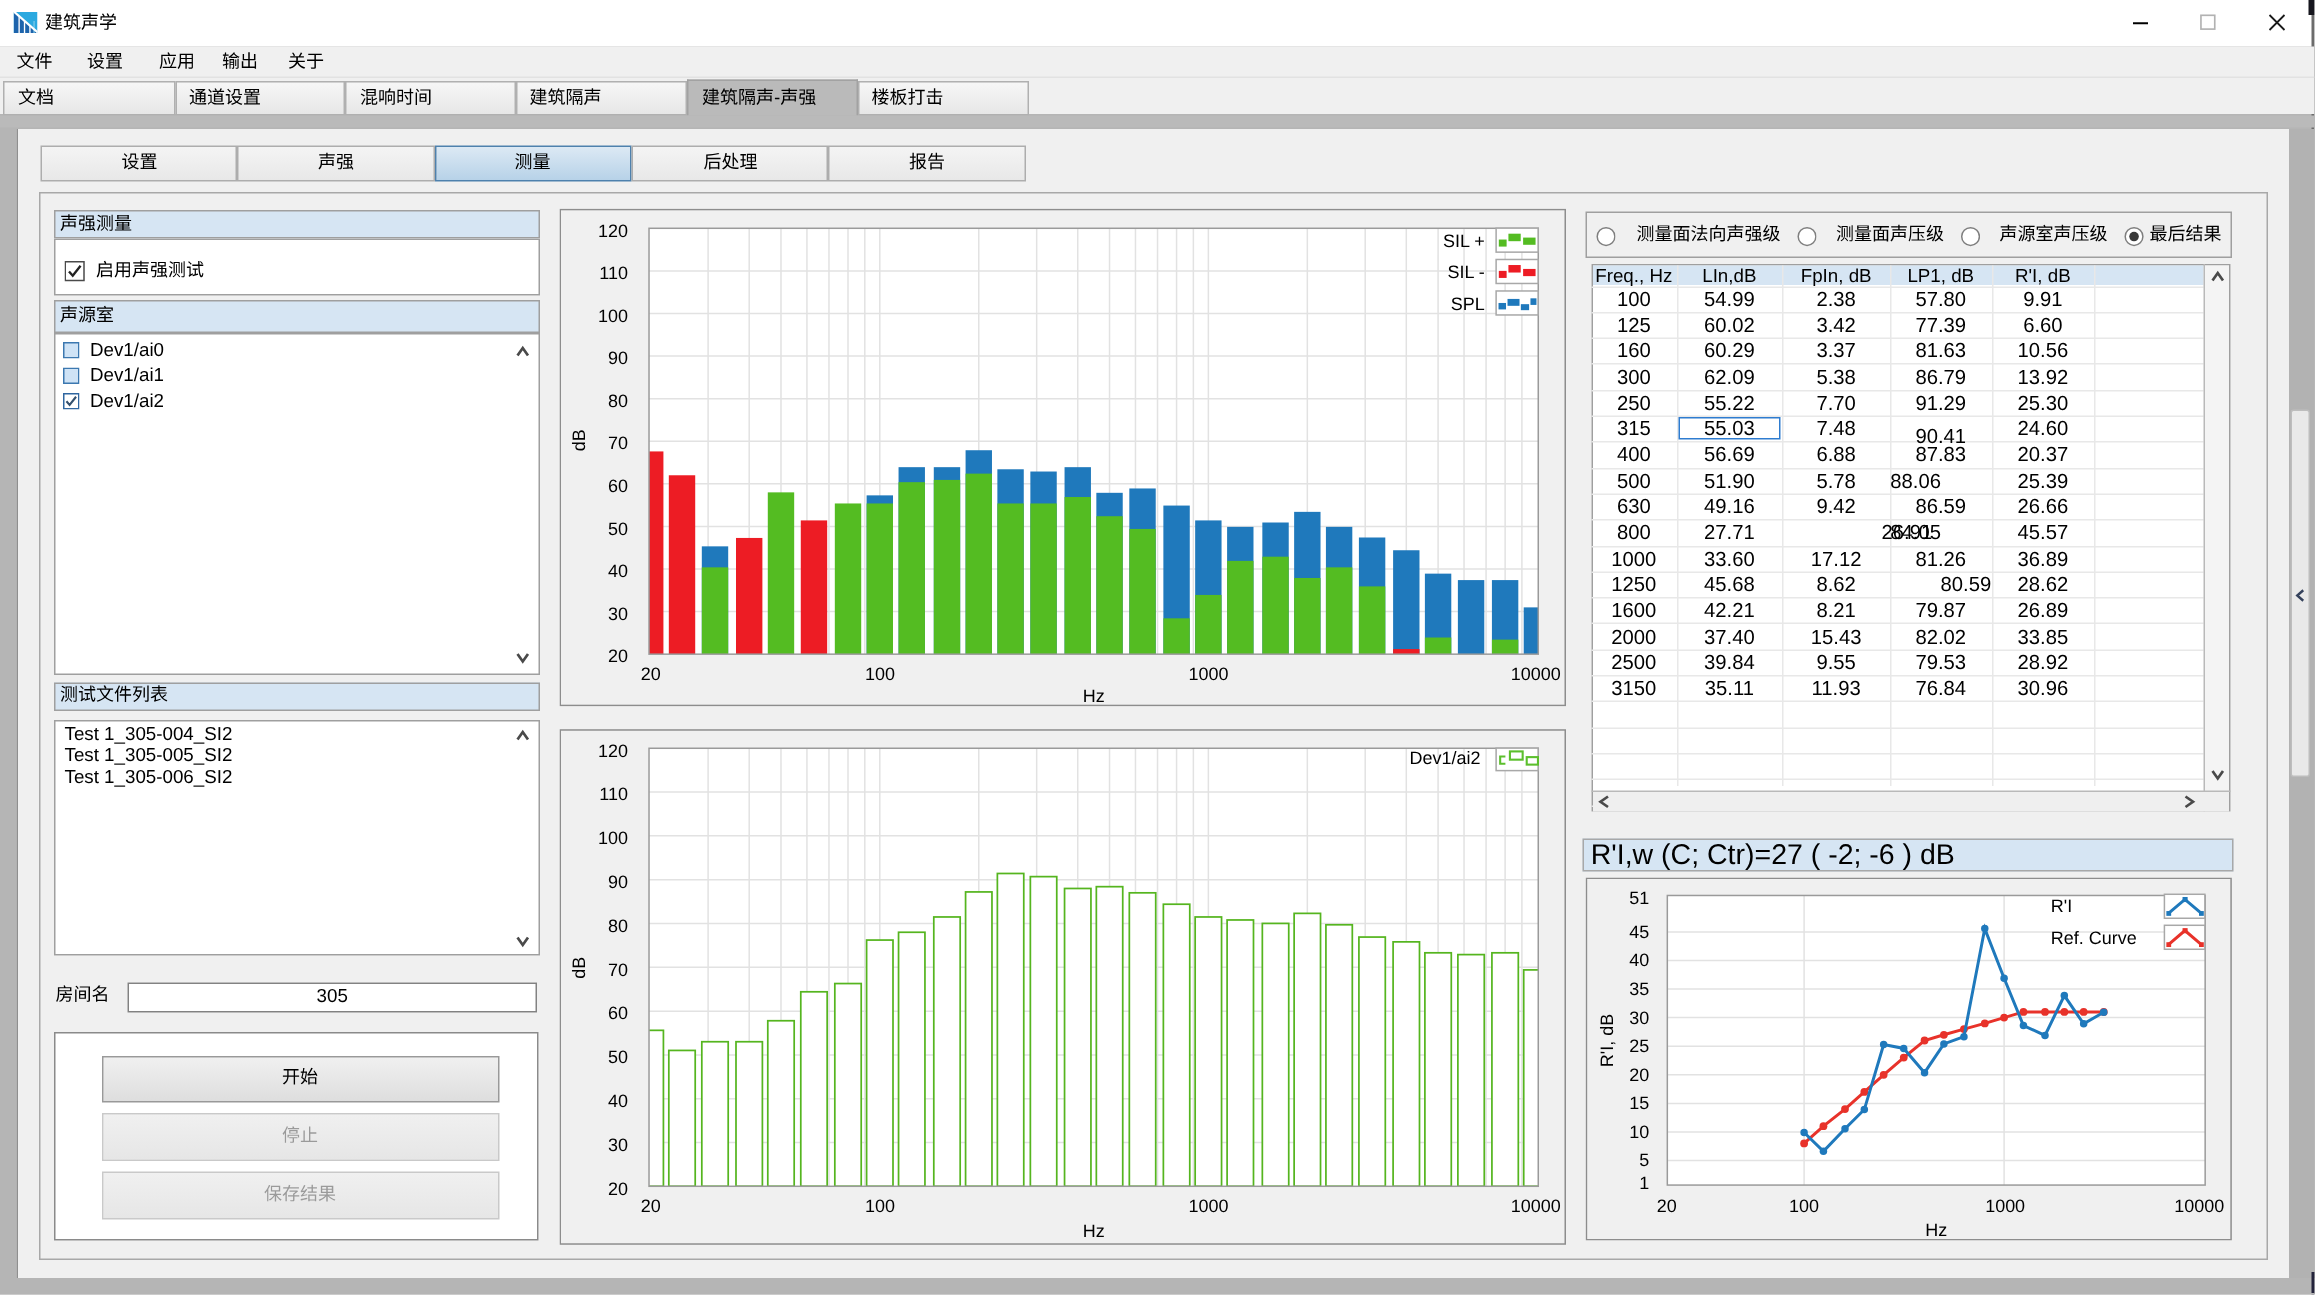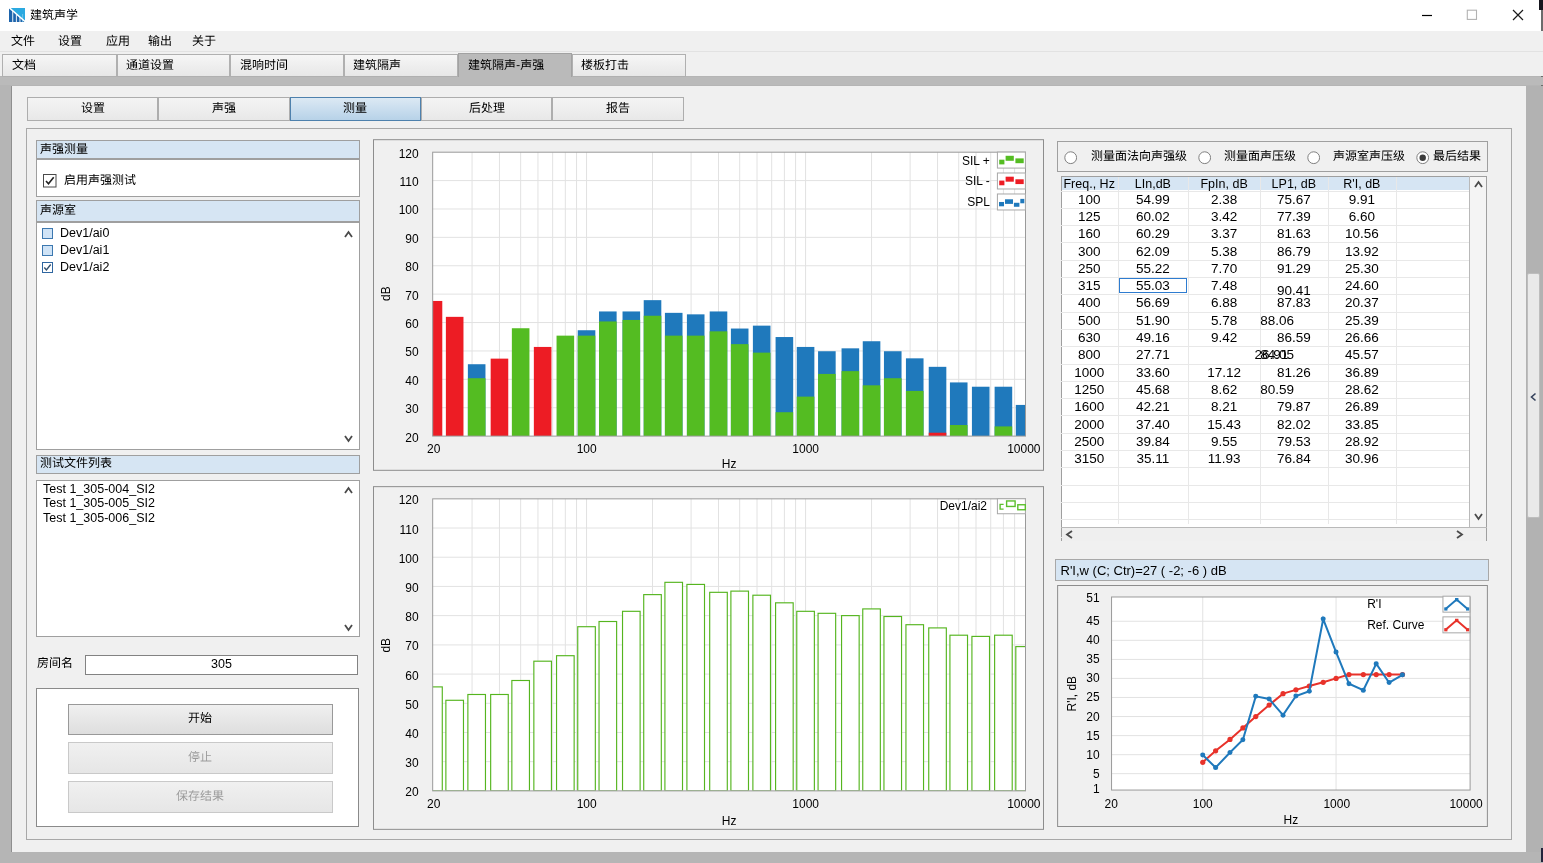--- a/index.html
+++ b/index.html
@@ -577,21 +577,21 @@
     <div class="abs" style="left:1060.6px;top:519.2px;width:408.8000000000002px;height:1px;background:#e8e8e8"></div>
     <div class="abs" style="left:1060.6px;top:536.5px;width:408.8000000000002px;height:1px;background:#e8e8e8"></div>
     <div class="abs" style="left:1117.8px;top:176.9px;width:1px;height:346.7px;background:#e8e8e8"></div>
     <div class="abs" style="left:1188px;top:176.9px;width:1px;height:346.7px;background:#e8e8e8"></div>
     <div class="abs" style="left:1260.2px;top:176.9px;width:1px;height:346.7px;background:#e8e8e8"></div>
     <div class="abs" style="left:1327.5px;top:176.9px;width:1px;height:346.7px;background:#e8e8e8"></div>
     <div class="abs" style="left:1396.3px;top:176.9px;width:1px;height:346.7px;background:#e8e8e8"></div>
     <div class="abs num" style="left:1060.6px;top:190.7px;width:57.200000000000045px;text-align:center">100</div>
     <div class="abs num" style="left:1117.8px;top:190.7px;width:70.20000000000005px;text-align:center">54.99</div>
     <div class="abs num" style="left:1188px;top:190.7px;width:72.20000000000005px;text-align:center">2.38</div>
-    <div class="abs num" style="left:1260.2px;top:190.7px;width:67.29999999999995px;text-align:center">75.67</div>
+    <div class="abs num" style="left:1260.2px;top:190.7px;width:67.29999999999995px;text-align:center">57.80</div>
     <div class="abs num" style="left:1327.5px;top:190.7px;width:68.79999999999995px;text-align:center">9.91</div>
     <div class="abs num" style="left:1060.6px;top:208.0px;width:57.200000000000045px;text-align:center">125</div>
     <div class="abs num" style="left:1117.8px;top:208.0px;width:70.20000000000005px;text-align:center">60.02</div>
     <div class="abs num" style="left:1188px;top:208.0px;width:72.20000000000005px;text-align:center">3.42</div>
     <div class="abs num" style="left:1260.2px;top:208.0px;width:67.29999999999995px;text-align:center">77.39</div>
     <div class="abs num" style="left:1327.5px;top:208.0px;width:68.79999999999995px;text-align:center">6.60</div>
     <div class="abs num" style="left:1060.6px;top:225.2px;width:57.200000000000045px;text-align:center">160</div>
     <div class="abs num" style="left:1117.8px;top:225.2px;width:70.20000000000005px;text-align:center">60.29</div>
     <div class="abs num" style="left:1188px;top:225.2px;width:72.20000000000005px;text-align:center">3.37</div>
     <div class="abs num" style="left:1260.2px;top:225.2px;width:67.29999999999995px;text-align:center">81.63</div>
@@ -632,21 +632,21 @@
     <div class="abs num" style="left:1260.2px;top:346.4px;width:67.29999999999995px;text-align:left">84.05</div>
     <div class="abs num" style="left:1327.5px;top:346.4px;width:68.79999999999995px;text-align:center">45.57</div>
     <div class="abs num" style="left:1060.6px;top:363.6px;width:57.200000000000045px;text-align:center">1000</div>
     <div class="abs num" style="left:1117.8px;top:363.6px;width:70.20000000000005px;text-align:center">33.60</div>
     <div class="abs num" style="left:1188px;top:363.6px;width:72.20000000000005px;text-align:center">17.12</div>
     <div class="abs num" style="left:1260.2px;top:363.6px;width:67.29999999999995px;text-align:center">81.26</div>
     <div class="abs num" style="left:1327.5px;top:363.6px;width:68.79999999999995px;text-align:center">36.89</div>
     <div class="abs num" style="left:1060.6px;top:380.9px;width:57.200000000000045px;text-align:center">1250</div>
     <div class="abs num" style="left:1117.8px;top:380.9px;width:70.20000000000005px;text-align:center">45.68</div>
     <div class="abs num" style="left:1188px;top:380.9px;width:72.20000000000005px;text-align:center">8.62</div>
-    <div class="abs num" style="left:1260.2px;top:380.9px;width:67.29999999999995px;text-align:left">80.59</div>
+    <div class="abs num" style="left:1260.2px;top:380.9px;width:67.29999999999995px;text-align:right">80.59</div>
     <div class="abs num" style="left:1327.5px;top:380.9px;width:68.79999999999995px;text-align:center">28.62</div>
     <div class="abs num" style="left:1060.6px;top:398.2px;width:57.200000000000045px;text-align:center">1600</div>
     <div class="abs num" style="left:1117.8px;top:398.2px;width:70.20000000000005px;text-align:center">42.21</div>
     <div class="abs num" style="left:1188px;top:398.2px;width:72.20000000000005px;text-align:center">8.21</div>
     <div class="abs num" style="left:1260.2px;top:398.2px;width:67.29999999999995px;text-align:center">79.87</div>
     <div class="abs num" style="left:1327.5px;top:398.2px;width:68.79999999999995px;text-align:center">26.89</div>
     <div class="abs num" style="left:1060.6px;top:415.5px;width:57.200000000000045px;text-align:center">2000</div>
     <div class="abs num" style="left:1117.8px;top:415.5px;width:70.20000000000005px;text-align:center">37.40</div>
     <div class="abs num" style="left:1188px;top:415.5px;width:72.20000000000005px;text-align:center">15.43</div>
     <div class="abs num" style="left:1260.2px;top:415.5px;width:67.29999999999995px;text-align:center">82.02</div>
@@ -672,21 +672,21 @@
     </svg>
     <div class="abs" style="left:1060.6px;top:527px;width:426.10000000000014px;height:1px;background:#b9b9b9"></div>
     <div class="abs" style="left:1061.6px;top:528px;width:424px;height:12.6px;background:#efefef"></div>
     <svg class="abs" style="left:1065.0px;top:529.9px" width="9" height="9" viewBox="-4.5 -4.5 9 9">
       <path d="M2.5 -3.5 L-2.5 0 L2.5 3.5" fill="none" stroke="#4a4a4a" stroke-width="1.8"></path>
     </svg>
     <svg class="abs" style="left:1455.0px;top:529.9px" width="9" height="9" viewBox="-4.5 -4.5 9 9">
       <path d="M-2.5 -3.5 L2.5 0 L-2.5 3.5" fill="none" stroke="#4a4a4a" stroke-width="1.8"></path>
     </svg>
     <div class="abs" style="left:1055.4px;top:558.8px;width:433.5px;height:22px;background:#d6e5f3;border:1px solid #a8a8a8;box-sizing:border-box;"></div>
-    <div class="abs lat" style="left:1060.5px;top:562.5px;font-size:13px">R'I,w (C; Ctr)=27 ( -2; -6 ) dB</div>
+    <div class="abs lat" style="left:1060.5px;top:562.5px;font-size:19px">R'I,w (C; Ctr)=27 ( -2; -6 ) dB</div>
     <svg class="abs" style="left:1056.5px;top:585.2px" width="431" height="242" viewBox="0 0 431.3 242.3" font-family="Liberation Sans, sans-serif" font-size="12">
       <rect x="0.5" y="0.5" width="430.3" height="241.3" fill="#f0f0f0" stroke="#8d8d8d"></rect>
       <rect x="54.5" y="12.0" width="359.0" height="193.3" fill="#fff"></rect>
       <path d="M145.8 12.0V205.3 M279.3 12.0V205.3 M54.5 188.9H413.5 M54.5 169.9H413.5 M54.5 150.8H413.5 M54.5 131.7H413.5 M54.5 112.6H413.5 M54.5 93.5H413.5 M54.5 74.5H413.5 M54.5 55.4H413.5 M54.5 36.3H413.5" stroke="#e2e2e2" fill="none"></path>
       <polyline points="145.8,177.5 158.7,166.0 173.1,154.6 186.0,143.1 198.9,131.7 212.3,120.2 226.2,108.8 239.1,105.0 252.5,101.2 266.4,97.4 279.3,93.5 292.2,89.7 306.6,89.7 319.5,89.7 332.4,89.7 345.8,89.7" fill="none" stroke="#e8322a" stroke-width="2"></polyline>
       <circle cx="145.8" cy="177.5" r="2.6" fill="#e8322a"></circle>
       <circle cx="158.7" cy="166.0" r="2.6" fill="#e8322a"></circle>
       <circle cx="173.1" cy="154.6" r="2.6" fill="#e8322a"></circle>
       <circle cx="186.0" cy="143.1" r="2.6" fill="#e8322a"></circle>
       <circle cx="198.9" cy="131.7" r="2.6" fill="#e8322a"></circle>

